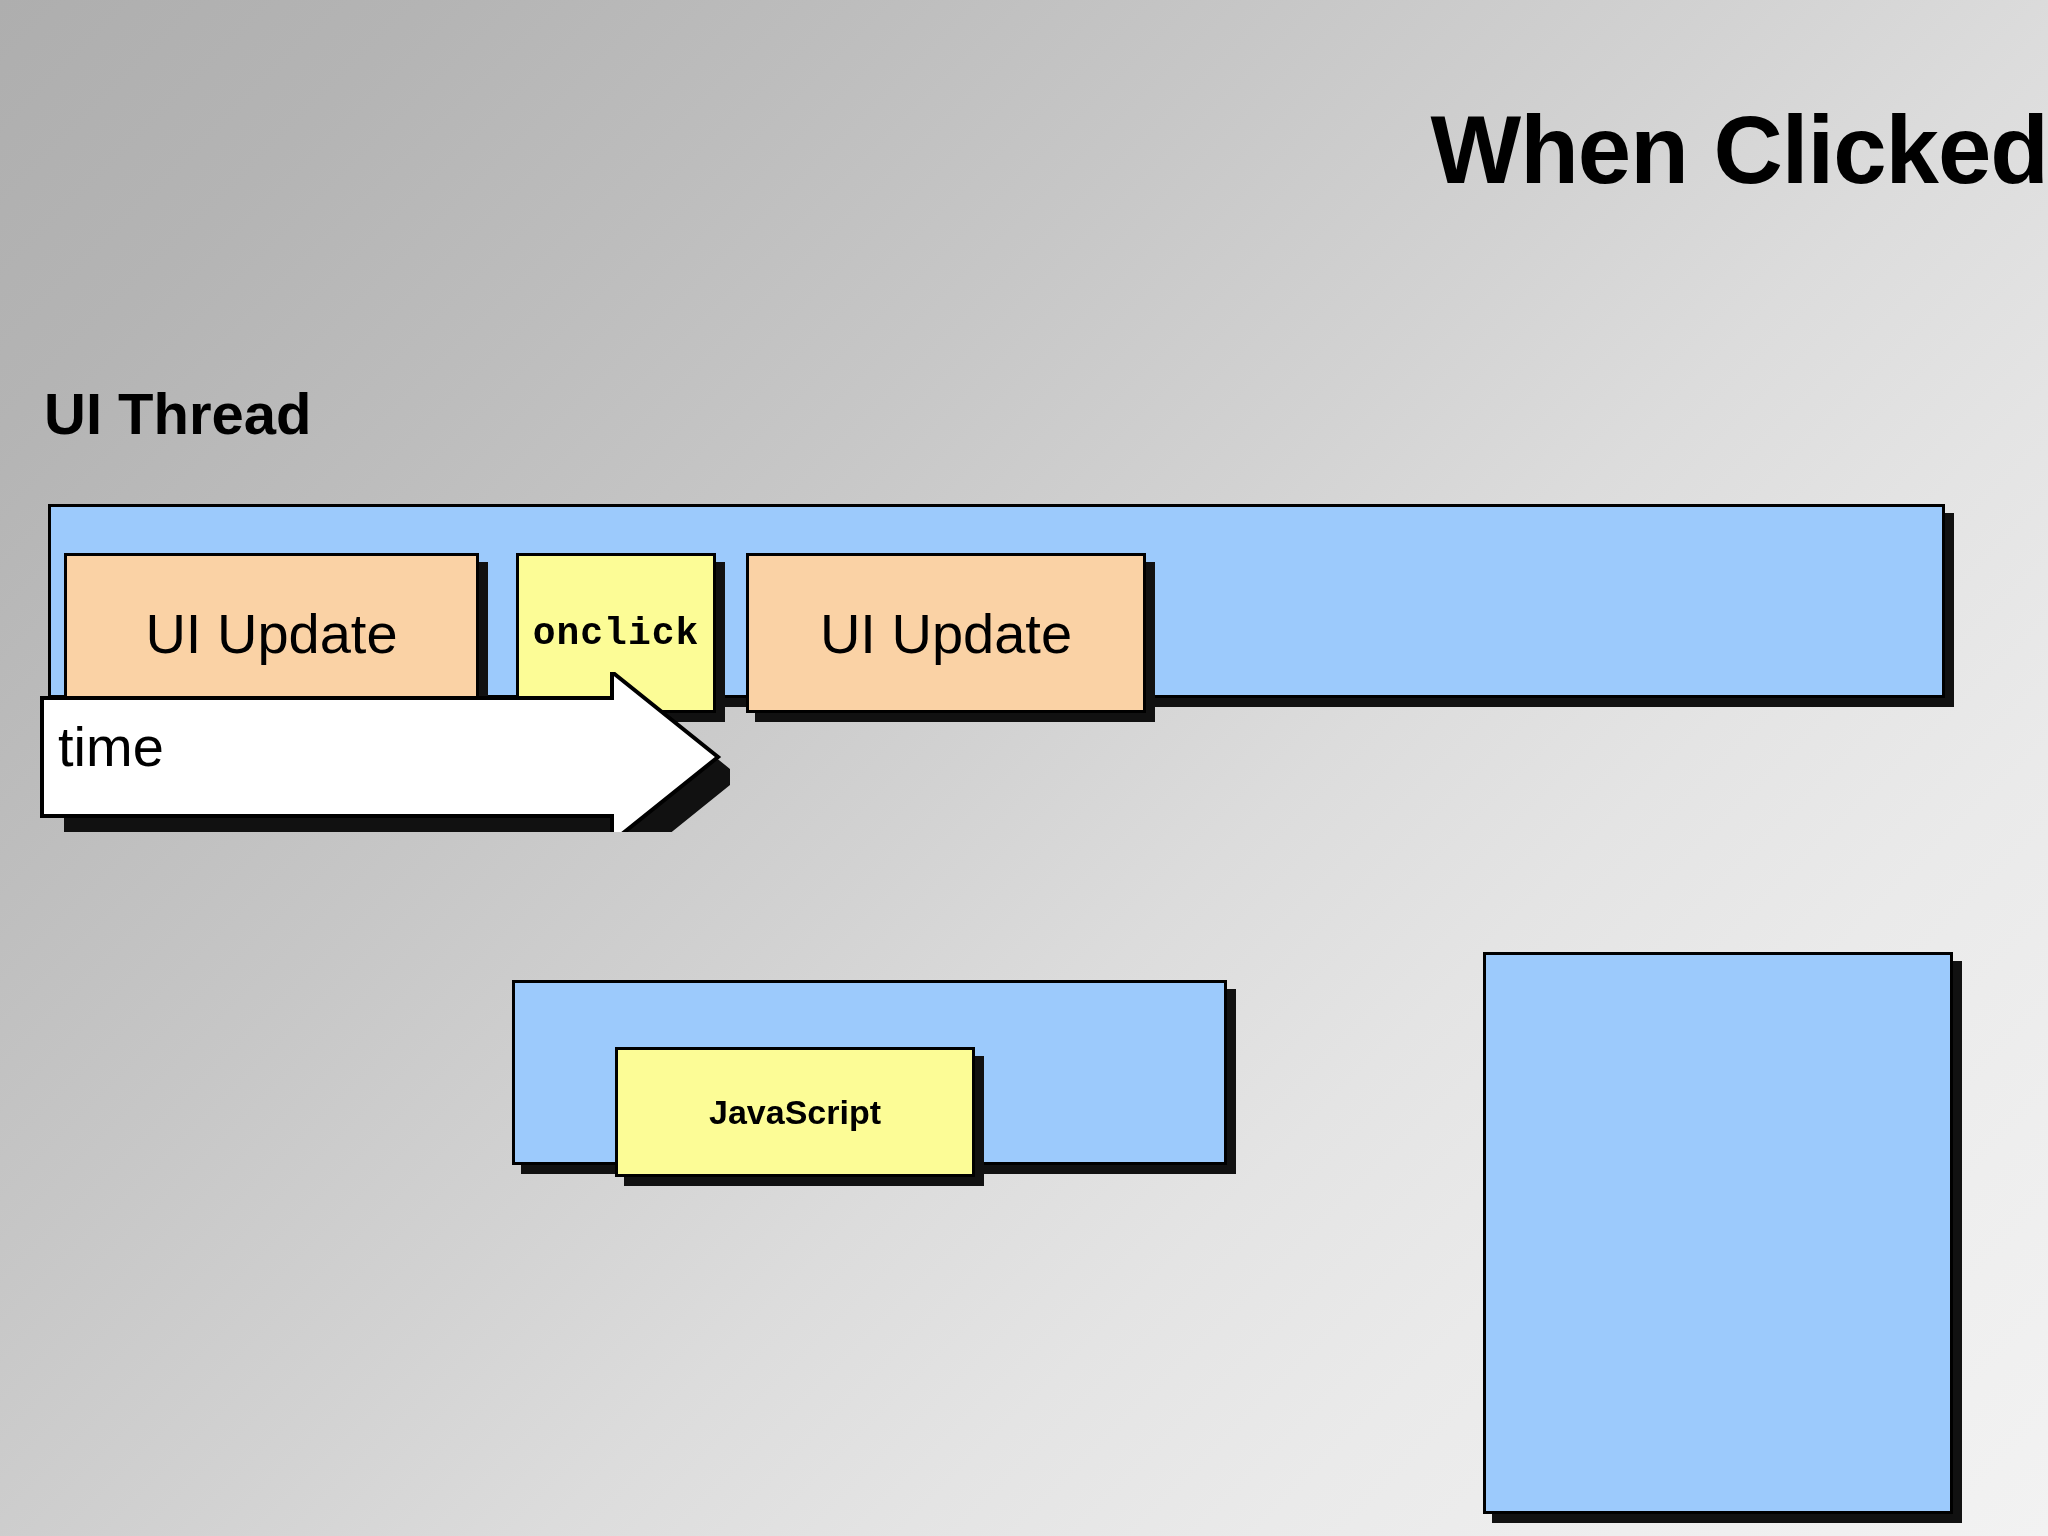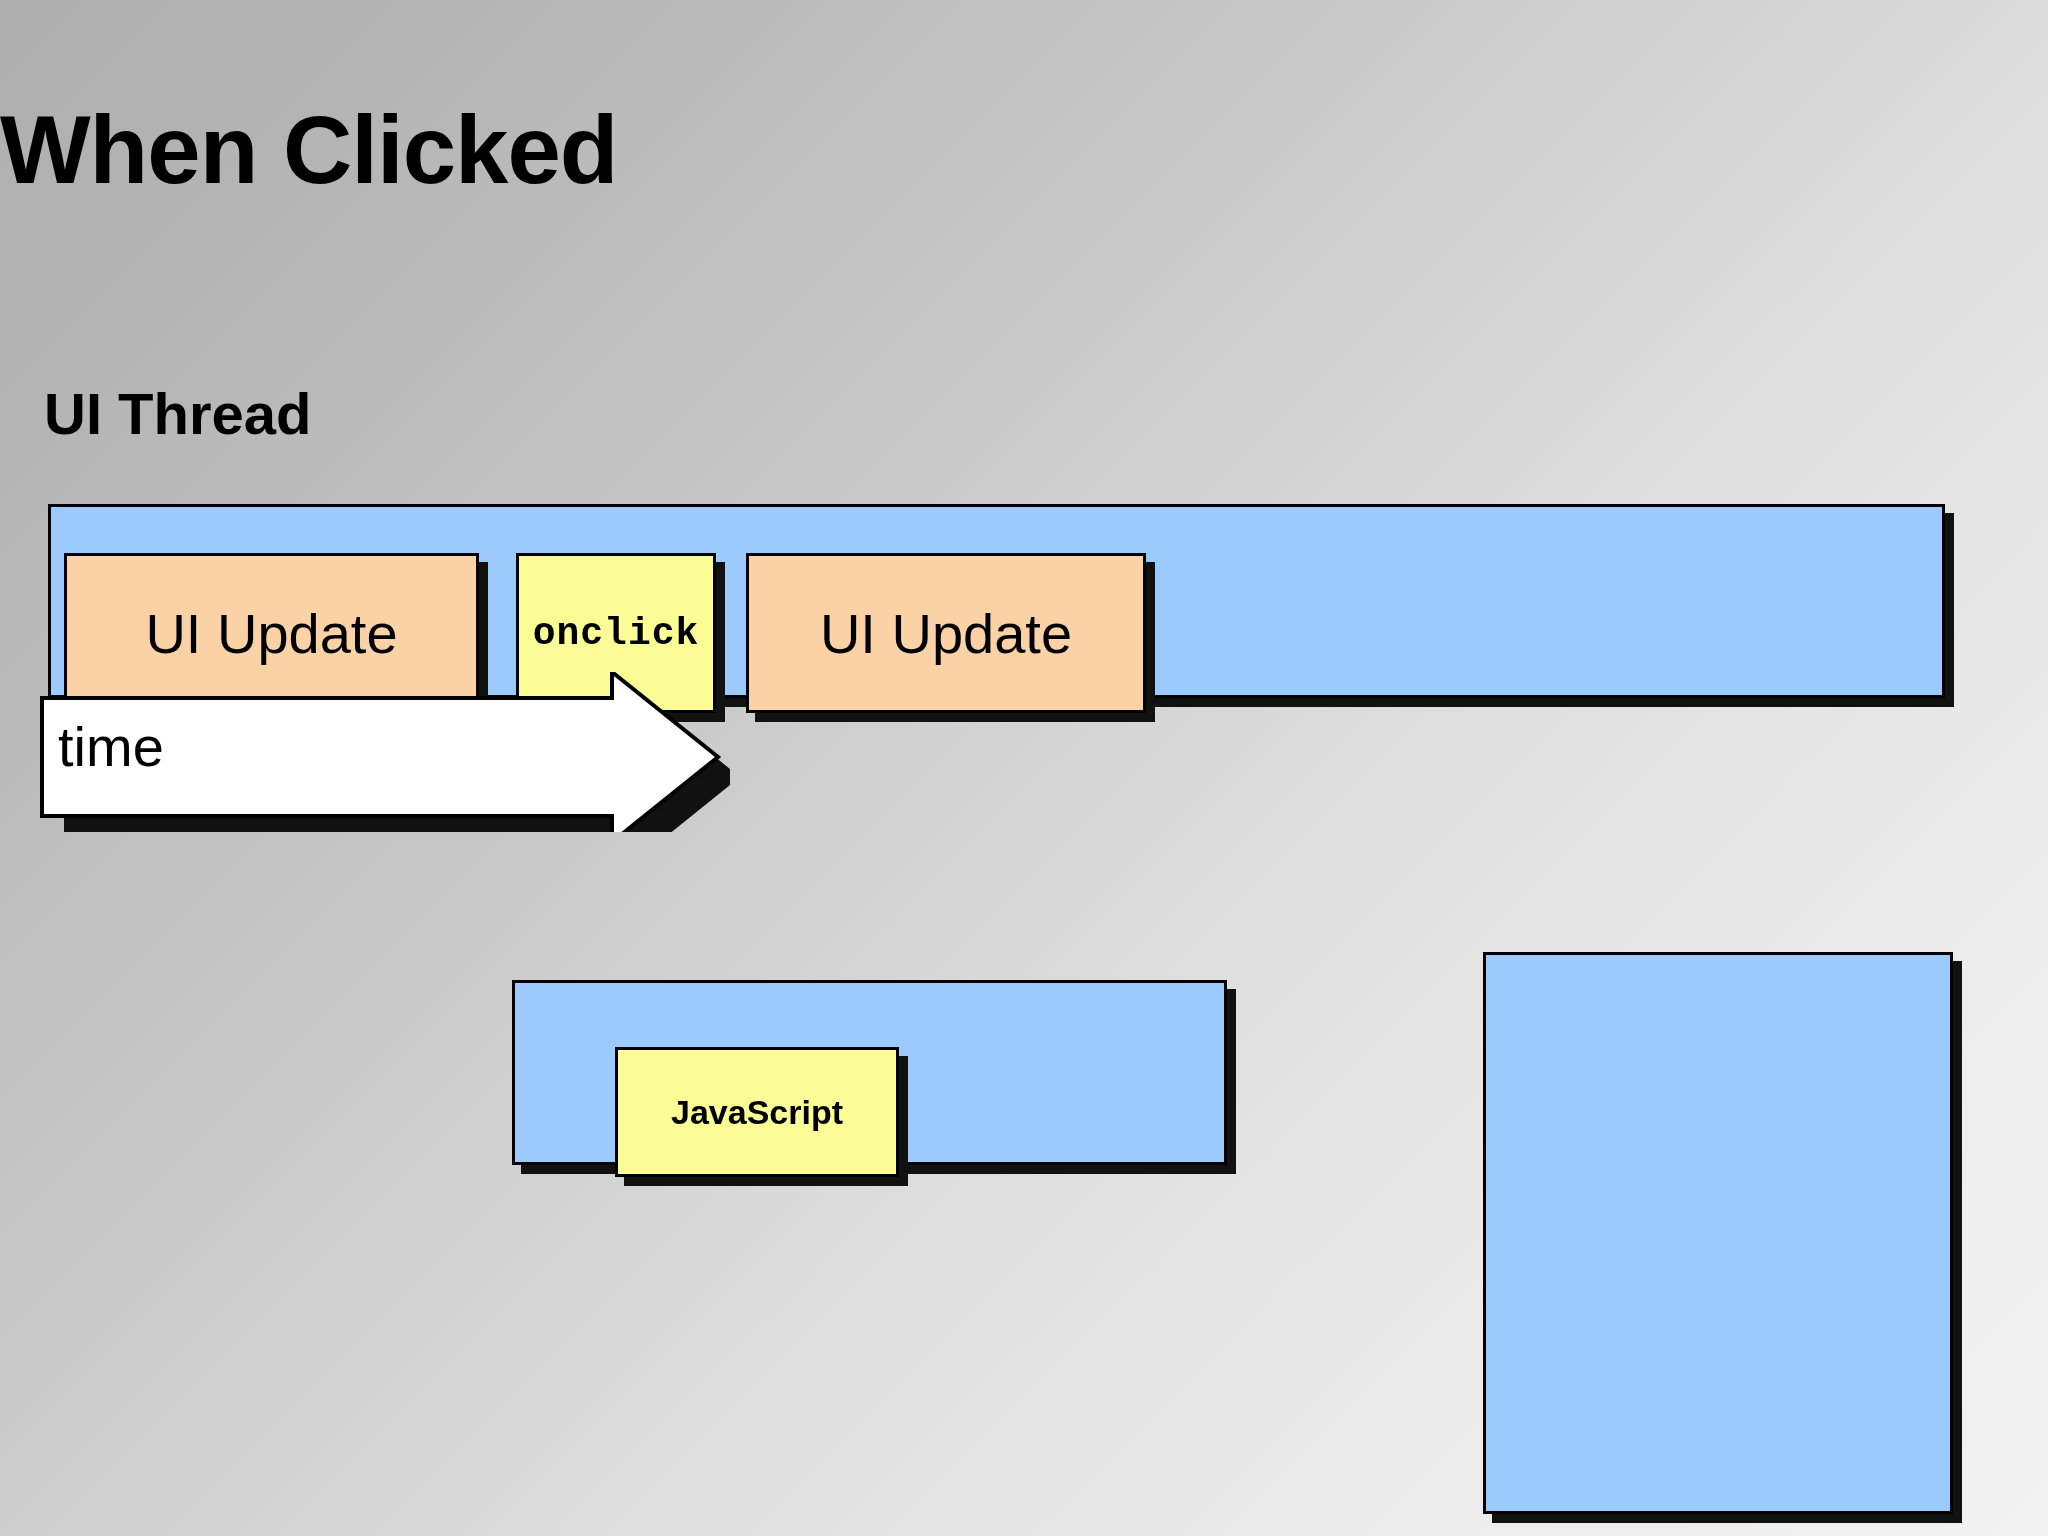--- a/index.html
+++ b/index.html
@@ -33,21 +33,21 @@
         #eeeeee 88%,
         #f2f2f2 100%);
   }
 
   
   .title {
     position: absolute;
     left: 0;
     top: 100px;
     width: 2048px;
-    text-align: left;
+    text-align: right;
     font-size: 96px;
     font-weight: bold;
     letter-spacing: -1px;
     color: #000;
     line-height: 1.05;
     white-space: nowrap;
   }
 
   
   .shadow-box {
@@ -144,21 +144,21 @@
 
       <path d="M 14 26 L 572 26 L 572 0 L 690 95 L 572 190 L 572 164 L 14 164 Z" transform="translate(10,10)" fill="#111111"></path>
 
       <path d="M 2 26 L 572 26 L 572 0 L 678 85 L 572 170 L 572 144 L 2 144 Z" fill="#ffffff" stroke="#000000" stroke-width="4"></path>
     </svg>
     <div class="time-text">time</div>
   </div>
 
 
   <div class="shadow-box blue" style="left:512px; top:948px; width:715px; height:185px;">
-    <div class="shadow-box yellow" style="left:100px; top:32px; width:284px; height:130px;">
+    <div class="shadow-box yellow" style="left:100px; top:32px; width:360px; height:130px;">
       <div class="box-label js-label">JavaScript</div>
     </div>
   </div>
 
 
   <div class="shadow-box blue" style="left:1483px; top:920px; width:470px; height:562px;"></div>
 
 </div>
 
 </body></html>

